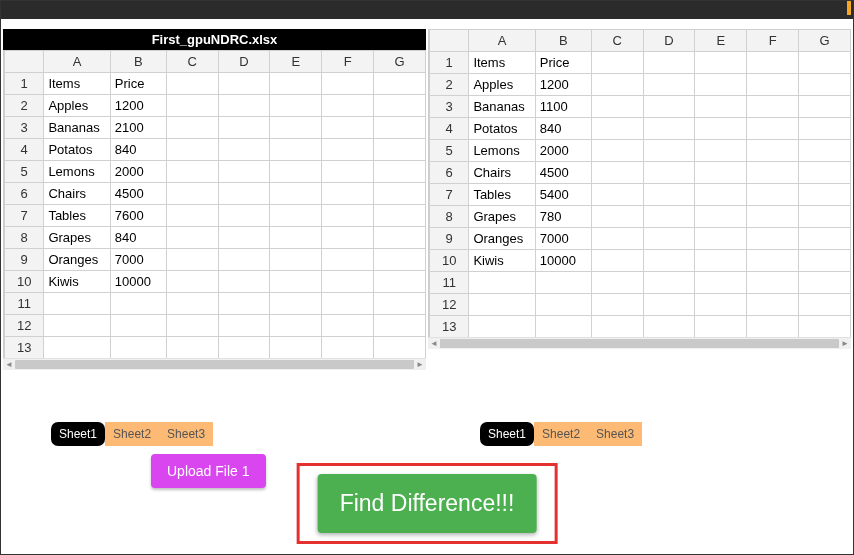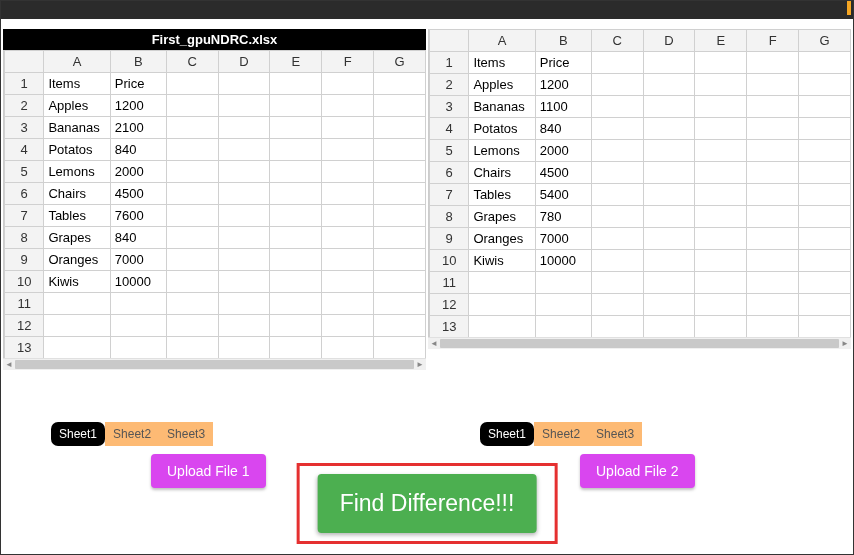--- a/index.html
+++ b/index.html
@@ -493,19 +493,18 @@
       <div class="tab">Sheet3</div>
     </div>
     <div class="upload-btn">Upload File 1</div>
   </div>
   <div class="ctrl-half">
     <div class="tabgroup">
       <div class="tab active">Sheet1</div>
       <div class="tab">Sheet2</div>
       <div class="tab">Sheet3</div>
     </div>
-    <div class="upload-btn">Upload File 2</div>
   </div>
 </div>
 
 <div class="find-wrap">
   <div class="find-btn">Find Difference!!!</div>
 </div>
 
 </body></html>

